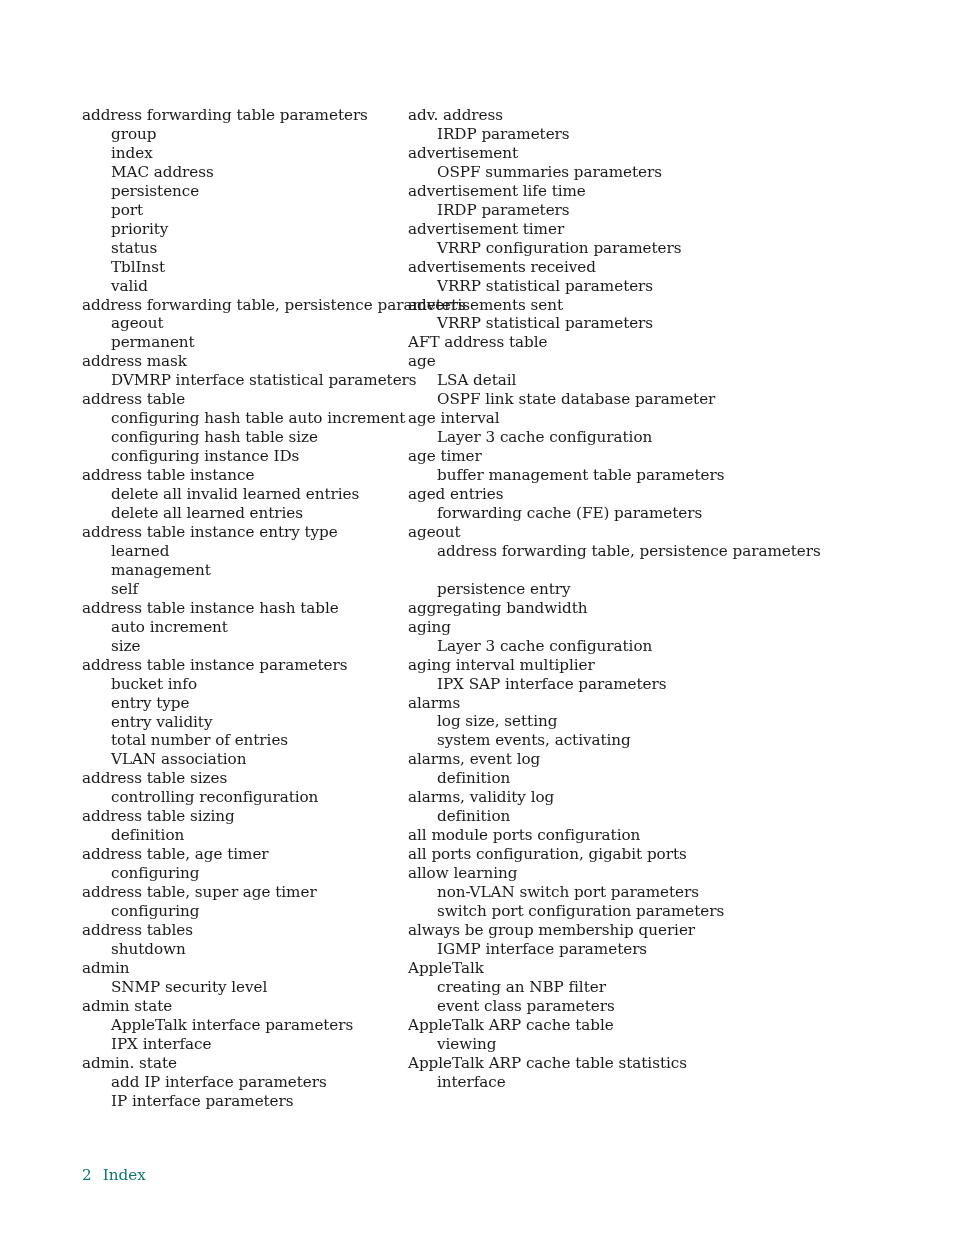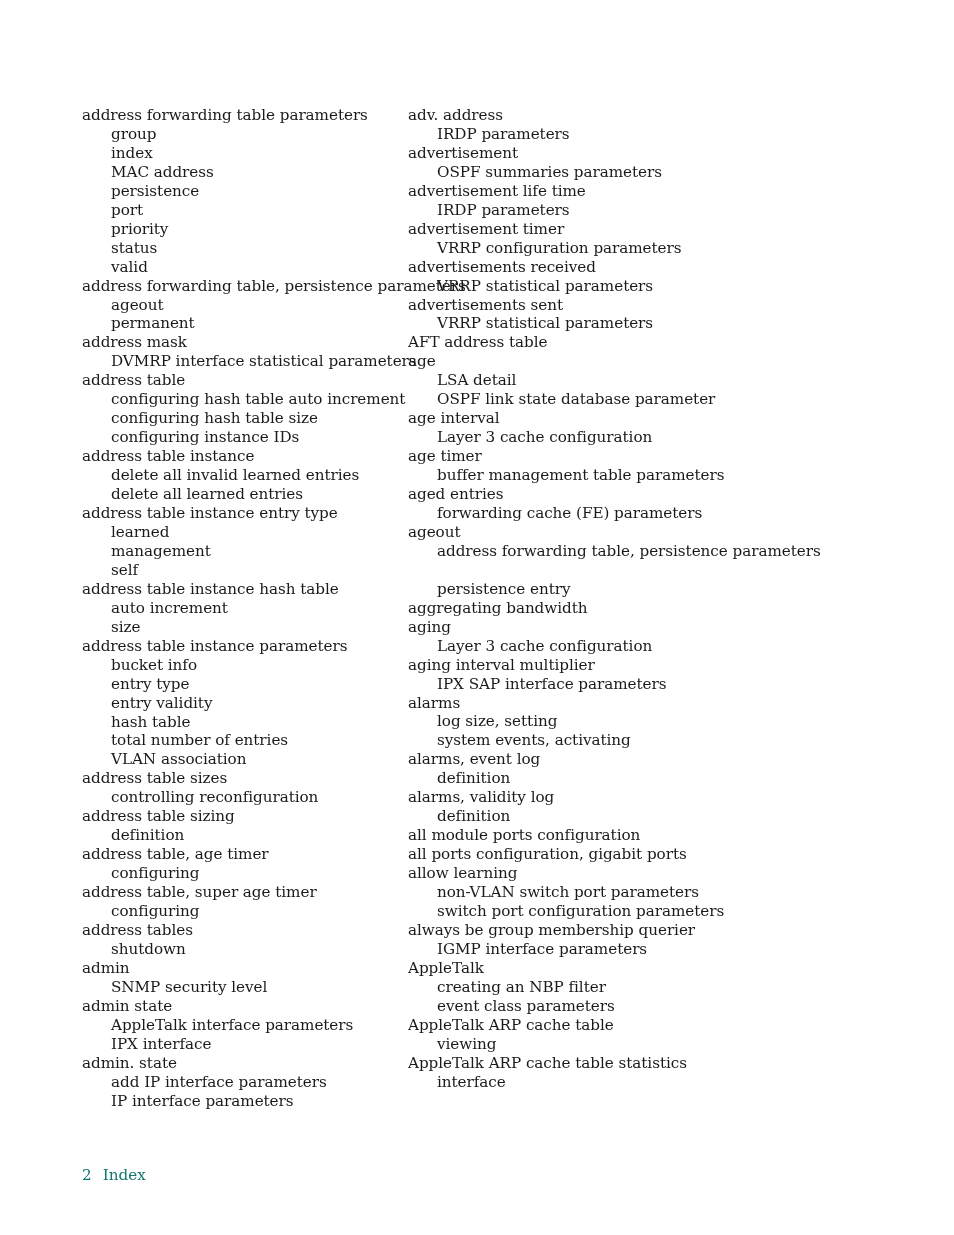--- a/index.html
+++ b/index.html
@@ -90,20 +90,21 @@
     <div class="column column-left">
         <div class="entry-group">
           <div class="entry-main">address forwarding table parameters</div>
           <div class="entry-sub">group</div>
           <div class="entry-sub">index</div>
           <div class="entry-sub">MAC address</div>
           <div class="entry-sub">persistence</div>
           <div class="entry-sub">port</div>
           <div class="entry-sub">priority</div>
           <div class="entry-sub">status</div>
+          <div class="entry-sub">TblInst</div>
           <div class="entry-sub">valid</div>
         </div>
         <div class="entry-group">
           <div class="entry-main">address forwarding table, persistence parameters</div>
           <div class="entry-sub">ageout</div>
           <div class="entry-sub">permanent</div>
         </div>
         <div class="entry-group">
           <div class="entry-main">address mask</div>
           <div class="entry-sub">DVMRP interface statistical parameters</div>
@@ -128,21 +129,20 @@
         <div class="entry-group">
           <div class="entry-main">address table instance hash table</div>
           <div class="entry-sub">auto increment</div>
           <div class="entry-sub">size</div>
         </div>
         <div class="entry-group">
           <div class="entry-main">address table instance parameters</div>
           <div class="entry-sub">bucket info</div>
           <div class="entry-sub">entry type</div>
           <div class="entry-sub">entry validity</div>
-          <div class="entry-sub">hash table</div>
           <div class="entry-sub">total number of entries</div>
           <div class="entry-sub">VLAN association</div>
         </div>
         <div class="entry-group">
           <div class="entry-main">address table sizes</div>
           <div class="entry-sub">controlling reconfiguration</div>
         </div>
         <div class="entry-group">
           <div class="entry-main">address table sizing</div>
           <div class="entry-sub">definition</div>

